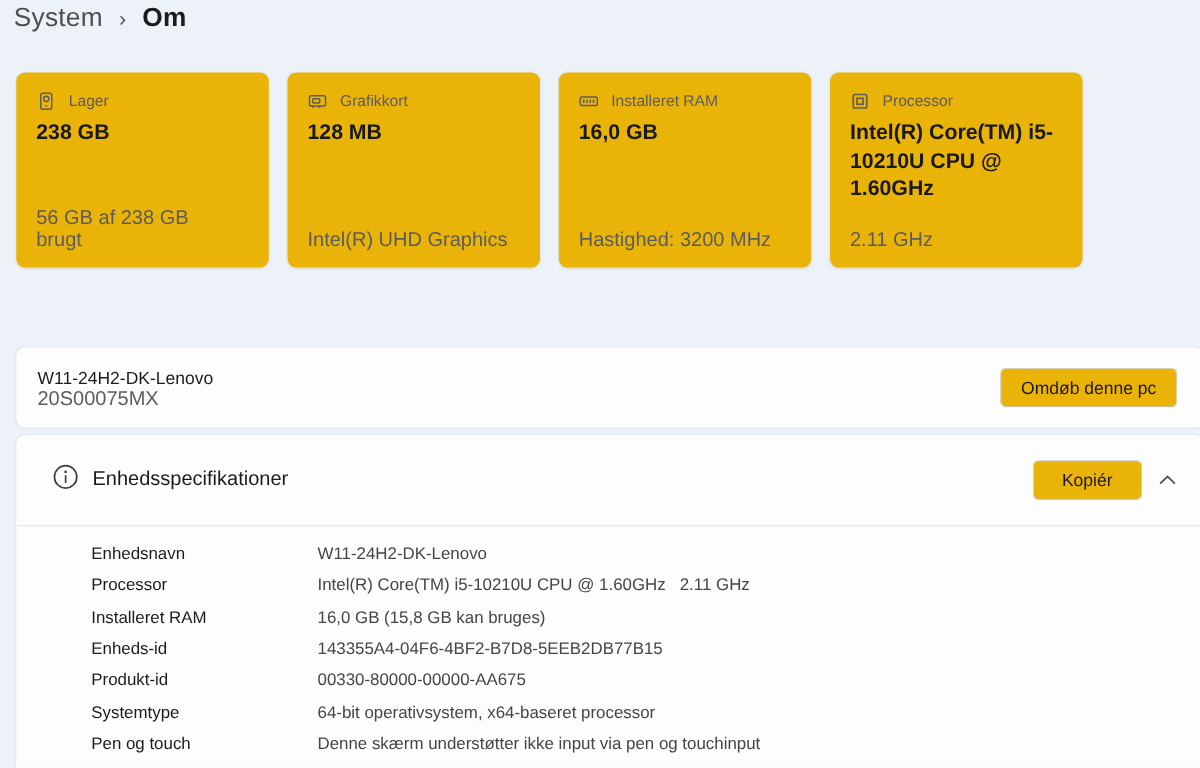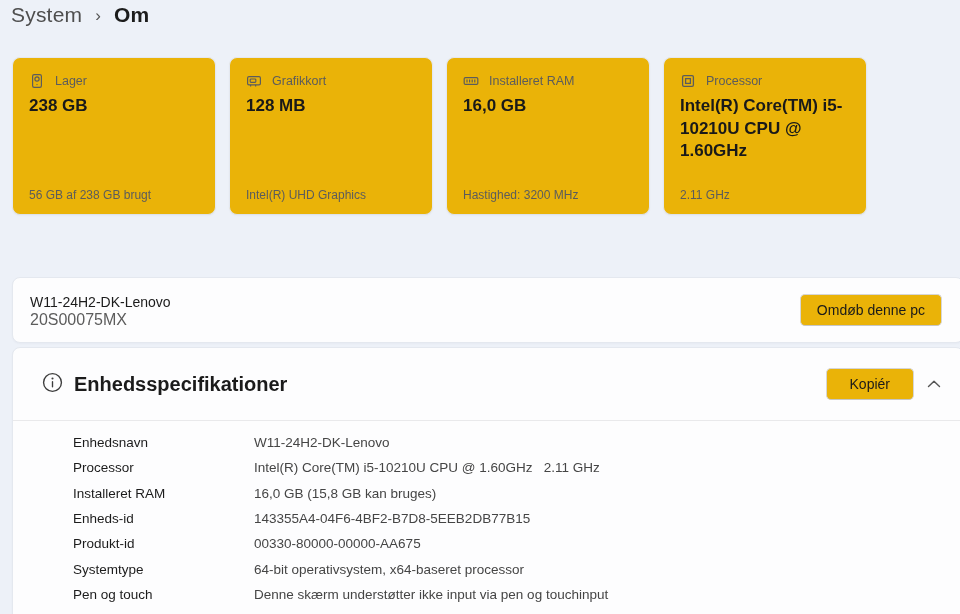--- a/index.html
+++ b/index.html
@@ -19,41 +19,41 @@
   .card{
     width:204px;height:158px;box-sizing:border-box;position:relative;
     background:#eab308;border:1px solid #e4e8ef;border-bottom-color:#dde2ea;
     border-radius:8px;padding:15px 16px 12px 16px;
     box-shadow:0 1px 2px rgba(20,30,60,.03);
   }
   .card-head{display:flex;align-items:center;gap:10px;}
   .card-head svg{flex:0 0 auto;display:block;}
   .card-title{font-size:12.5px;color:#5c5c5c;}
   .card-value{margin-top:6px;font-size:17px;font-weight:700;color:#191919;line-height:22.5px;}
-  .card-footer{position:absolute;left:16px;right:24px;bottom:12px;font-size:12px;color:#5c5c5c;}
+  .card-footer{position:absolute;left:16px;right:24px;bottom:12px;font-size:16px;color:#5c5c5c;}
   
   .bar{
     position:absolute;left:12px;width:952px;box-sizing:border-box;
     background:#fdfdfe;border:1px solid #e4e8ef;border-radius:8px;
     box-shadow:0 1px 2px rgba(20,30,60,.03);
   }
   .device-bar{top:277px;height:66px;display:flex;align-items:center;padding:0 17px 0 17px;}
   .device-name{font-size:14px;color:#1b1b1b;line-height:19px;}
   .device-model{font-size:16px;color:#5c5c5c;line-height:16px;}
   .btn{
     height:32px;box-sizing:border-box;display:inline-flex;align-items:center;justify-content:center;
     background:#eab308;border:1px solid #d6d6d6;border-bottom-color:#c6c6c6;
     border-radius:5px;font-size:14px;color:#1a1a1a;padding:0 16px;cursor:pointer;
     font-family:inherit;white-space:nowrap;
   }
   .rename-btn{margin-left:auto;margin-right:4px;}
   
   .specs-card{top:347px;height:290px;}
   .specs-header{height:72px;display:flex;align-items:center;padding:0 14px 0 29px;cursor:pointer;}
-  .specs-title{font-size:20px;color:#1b1b1b;margin-left:11px;font-weight:bold;}
+  .specs-title{font-size:16px;color:#1b1b1b;margin-left:11px;}
   .copy-btn{margin-left:auto;padding:0 23px;}
   .chevron-btn{width:30px;height:30px;display:flex;align-items:center;justify-content:center;margin-left:5px;cursor:pointer;background:none;border:none;}
   .specs-divider{border:none;border-top:1px solid #e9e9eb;margin:0;}
   .specs-table{padding:9px 0 0 60px;}
   .spec-row{display:flex;align-items:center;height:25.3px;}
   .spec-label{width:181px;flex:0 0 auto;font-size:13.5px;color:#1c1c1c;}
   .spec-value{font-size:13.5px;color:#454545;white-space:pre-wrap;}
   .icon{color:#5c5c5c;}
 </style>
 </head>

